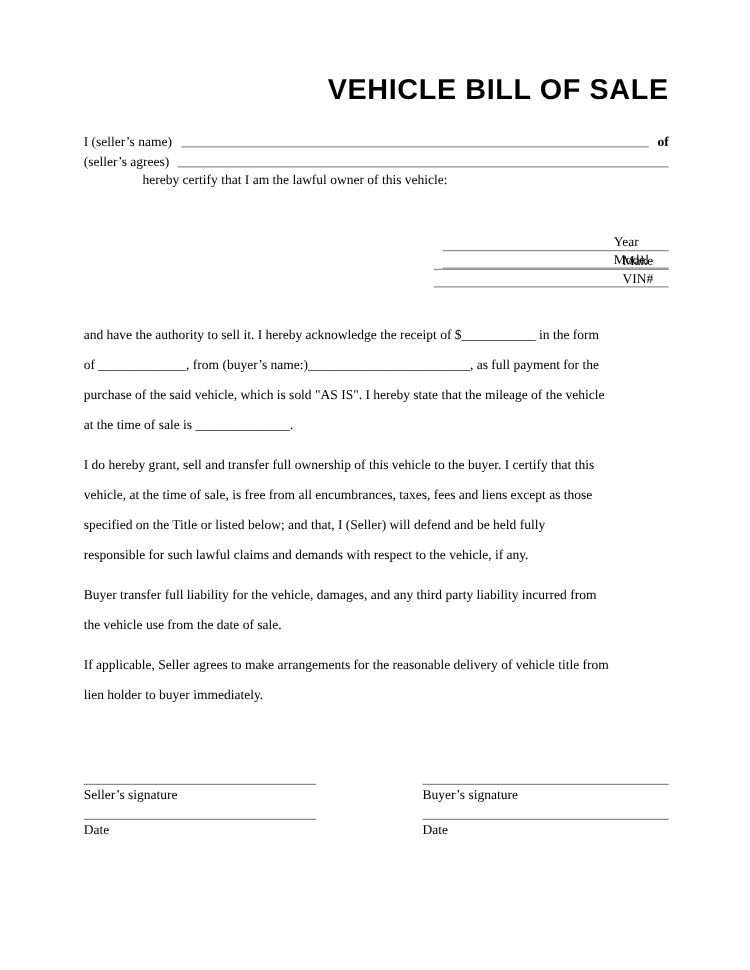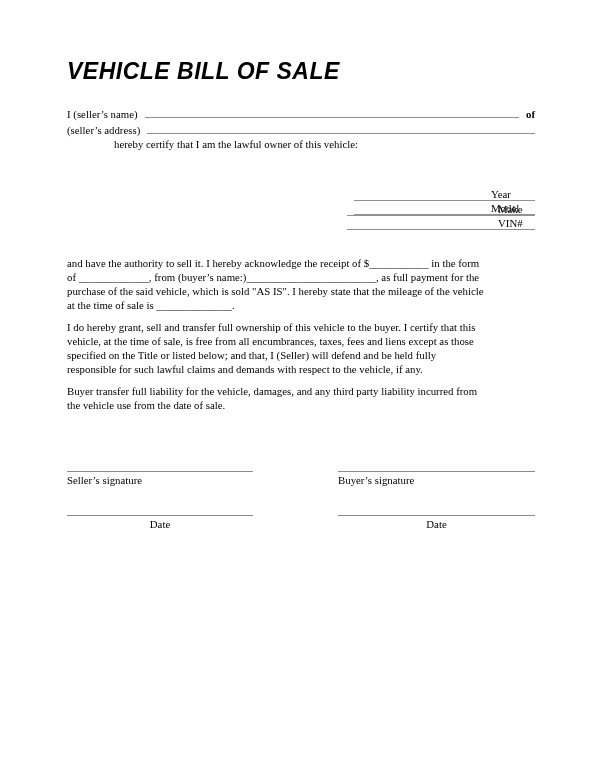--- a/index.html
+++ b/index.html
@@ -13,23 +13,22 @@
     font-size: 10.8px;
     padding: 58px 65px 0 67px;
     overflow: hidden;
   }
   .title {
     font-family: "Liberation Sans", "DejaVu Sans", sans-serif;
     font-weight: bold;
     font-size: 23px;
     line-height: 26px;
     letter-spacing: 0.5px;
-    text-align: left;
+    text-align: right;
     margin: 0;
-    font-style: italic;
   }
   .intro { margin-top: 20px; }
   .row { display: flex; align-items: flex-end; height: 16px; }
   .row .lbl { white-space: nowrap; padding-right: 7px; margin-top: 16px; }
   .row .suffix { padding-left: 7px; font-weight: bold; }
   .fill {
     flex: 1;
     height: 0;
     border-bottom: 1.3px solid var(--color-fill_line, #919191);
     margin-bottom: 2px;
@@ -43,28 +42,28 @@
   .vfill {
     height: 0;
     border-bottom: 1.3px solid var(--color-fill_line, #919191);
     margin-bottom: 2px;
   }
   .vfill.l { width: 181px; }
   .vfill.r { width: 188px; }
 
   .para {
     white-space: pre-line;
-    line-height: 14px;
+    line-height: 24px;
     margin: 8px 0 0 0;
   }
   .para.first { margin-top: 40px; }
 
   .sigs { margin-top: 59px; font-family: Liberation Serif, serif; }
   .sigrow { display: flex; }
-  .sigrow.dates { margin-top: 27px; text-align: center; }
+  .sigrow.dates { margin-top: 11px; }
   .sigcol.l { width: 187px; }
   .sigcol.r { width: 198px; margin-left: 85px; }
   .sigline {
     height: 0;
     border-top: 1.8px solid var(--color-signature_line, #8a8a8a);
   }
   .siglabel { line-height: 15px; padding-top: 1px; }
 </style>
 </head>
 <body style="--color-text: #000000; --color-page_bg: #ffffff; --color-fill_line: #919191; --color-signature_line: #8a8a8a;">
@@ -73,21 +72,21 @@
 
   <h1 class="title">VEHICLE BILL OF SALE</h1>
 
   <div class="intro">
     <div class="row">
       <span class="lbl">I (seller’s name)</span>
       <span class="fill"></span>
       <span class="suffix">of</span>
     </div>
     <div class="row">
-      <span class="lbl">(seller’s address)</span>
+      <span class="lbl">(seller’s agrees)</span>
       <span class="fill"></span>
     </div>
     <div class="certify">hereby certify that I am the lawful owner of this vehicle:</div>
   </div>
 
   <div class="vehicle">
     <div class="vrow">
       <span class="vlbl">Year</span>
       <span class="vfill l"></span>
       <span class="vlbl r">Make</span>
@@ -104,20 +103,22 @@
   <p class="para first">and have the authority to sell it. I hereby acknowledge the receipt of $___________ in the form
 of _____________, from (buyer’s name:)________________________, as full payment for the
 purchase of the said vehicle, which is sold "AS IS". I hereby state that the mileage of the vehicle
 at the time of sale is ______________.</p>
   <p class="para">I do hereby grant, sell and transfer full ownership of this vehicle to the buyer. I certify that this
 vehicle, at the time of sale, is free from all encumbrances, taxes, fees and liens except as those
 specified on the Title or listed below; and that, I (Seller) will defend and be held fully
 responsible for such lawful claims and demands with respect to the vehicle, if any.</p>
   <p class="para">Buyer transfer full liability for the vehicle, damages, and any third party liability incurred from
 the vehicle use from the date of sale.</p>
+  <p class="para">If applicable, Seller agrees to make arrangements for the reasonable delivery of vehicle title from
+lien holder to buyer immediately.</p>
 
   <div class="sigs">
     <div class="sigrow">
       <div class="sigcol l">
         <div class="sigline"></div>
         <div class="siglabel">Seller’s signature</div>
       </div>
       <div class="sigcol r">
         <div class="sigline"></div>
         <div class="siglabel">Buyer’s signature</div>

